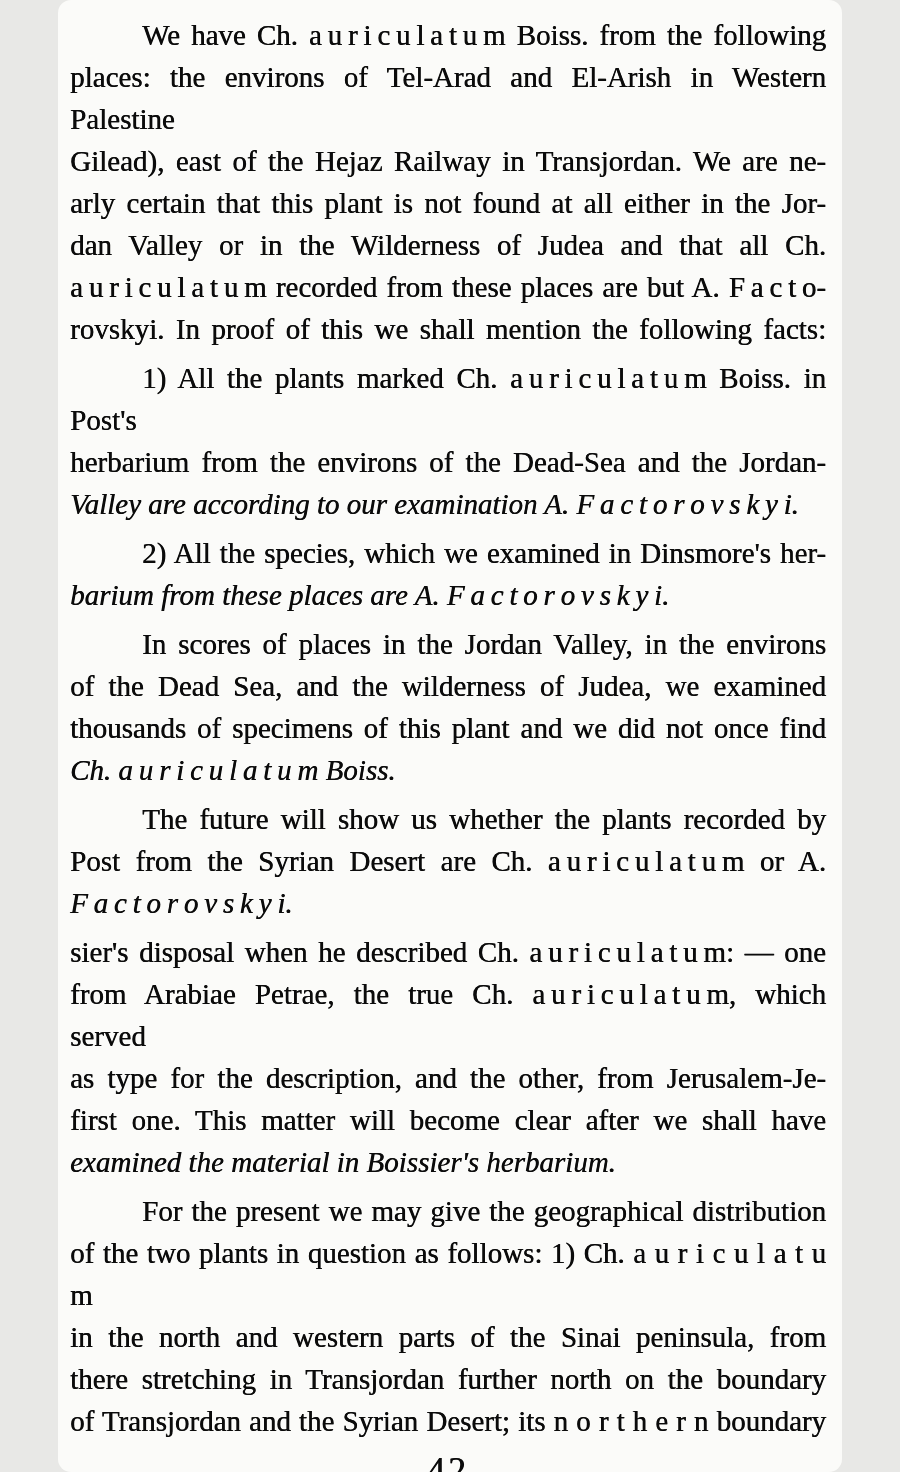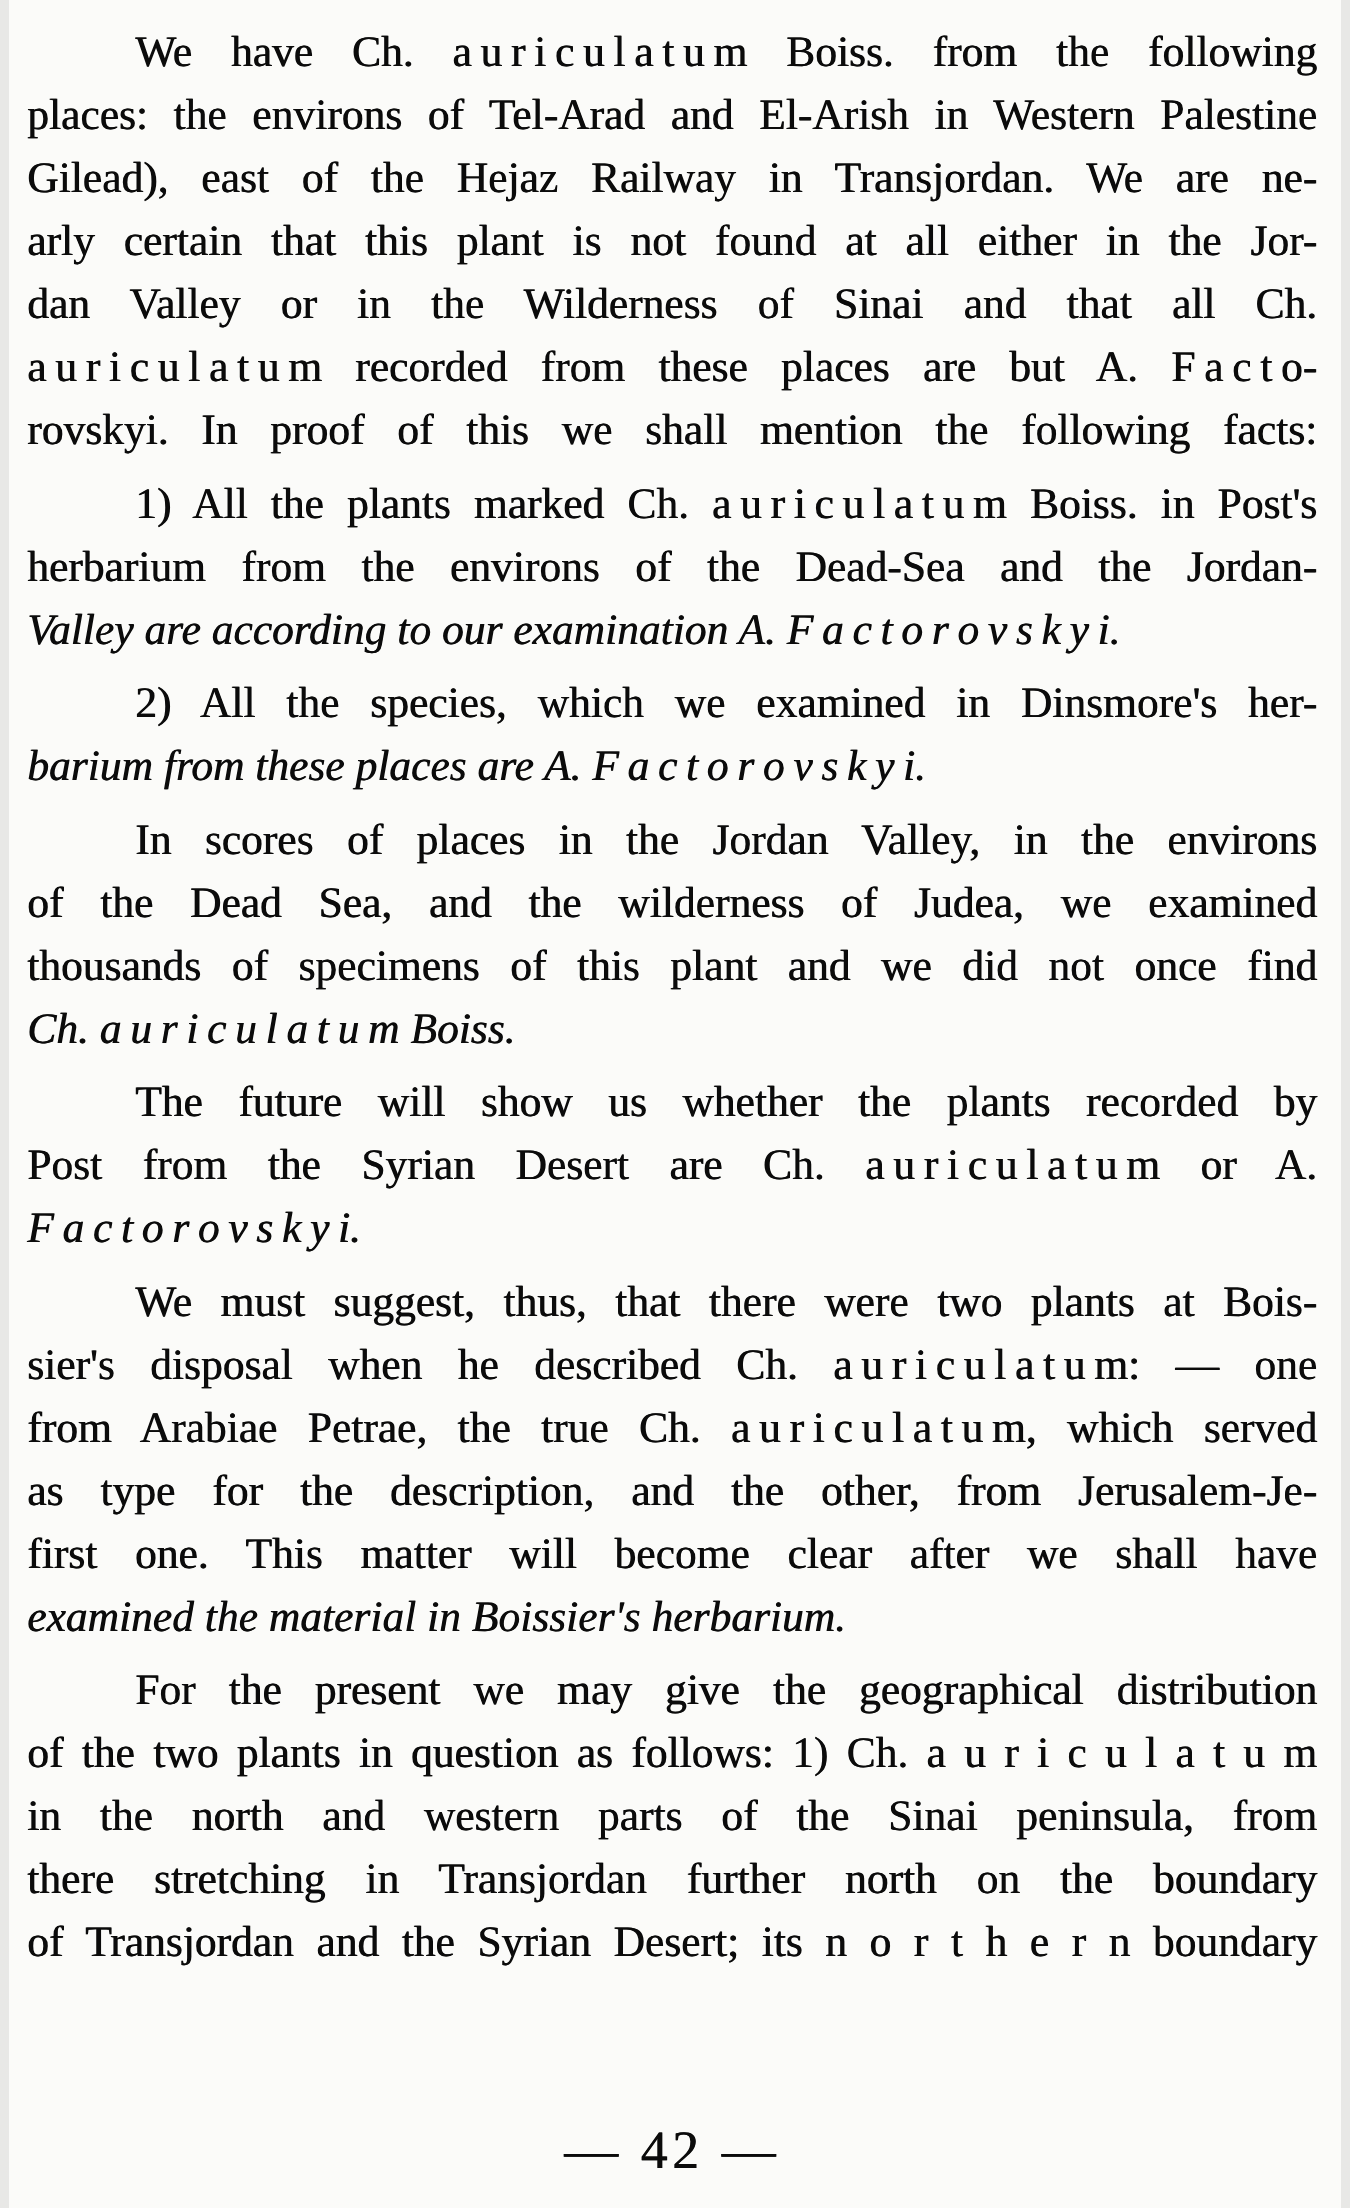--- a/index.html
+++ b/index.html
@@ -1,30 +1,31 @@
 <!DOCTYPE html>
 <html><head>
 <meta charset="utf-8">
 <style>
   html, body { margin: 0; padding: 0; background: #e8e8e6; }
   .page {
     position: relative;
-    width: 888px;
+    width: 784px;
     height: 1472px;
     margin: 0 auto;
     background: #fbfbf9;
     color: #0b0b0b;
     font-family: "Liberation Serif", serif;
     font-size: 29px;
     line-height: 42px;
     box-sizing: border-box;
     padding: 14px 16px 0 12px;
     display: flex;
     flex-direction: column;
     overflow: hidden;
+    border-radius: 13px;
   }
   .text-block { flex: 0 0 auto; }
   .para { margin: 0 0 7px 0; }
   .line {
     text-align: justify;
     text-align-last: justify;
     text-shadow: 0.45px 0 0 currentColor; 
     white-space: normal;
   }
   .line.indent { text-indent: 72px; }
@@ -41,21 +42,21 @@
 </head>
 <body>
 
 <main class="page">
   <section class="text-block">
       <div class="para">
         <div class="line indent">We have Ch. a u r i c u l a t u m Boiss. from the following</div>
         <div class="line">places: the environs of Tel-Arad and El-Arish in Western Palestine</div>
         <div class="line">Gilead), east of the Hejaz Railway in Transjordan. We are ne-</div>
         <div class="line">arly certain that this plant is not found at all either in the Jor-</div>
-        <div class="line">dan Valley or in the Wilderness of Sinai and that all Ch.</div>
+        <div class="line">dan Valley or in the Wilderness of Judea and that all Ch.</div>
         <div class="line">a u r i c u l a t u m recorded from these places are but A. F a c t o-</div>
         <div class="line">rovskyi. In proof of this we shall mention the following facts:</div>
       </div>
       <div class="para">
         <div class="line indent">1) All the plants marked Ch. a u r i c u l a t u m Boiss. in Post's</div>
         <div class="line">herbarium from the environs of the Dead-Sea and the Jordan-</div>
         <div class="line short">Valley are according to our examination A. F a c t o r o v s k y i.</div>
       </div>
       <div class="para">
         <div class="line indent">2) All the species, which we examined in Dinsmore's her-</div>
@@ -66,21 +67,20 @@
         <div class="line">of the Dead Sea, and the wilderness of Judea, we examined</div>
         <div class="line">thousands of specimens of this plant and we did not once find</div>
         <div class="line short">Ch. a u r i c u l a t u m Boiss.</div>
       </div>
       <div class="para">
         <div class="line indent">The future will show us whether the plants recorded by</div>
         <div class="line">Post from the Syrian Desert are Ch. a u r i c u l a t u m or A.</div>
         <div class="line short">F a c t o r o v s k y i.</div>
       </div>
       <div class="para">
-        <div class="line indent">We must suggest, thus, that there were two plants at Bois-</div>
         <div class="line">sier's disposal when he described Ch. a u r i c u l a t u m: — one</div>
         <div class="line">from Arabiae Petrae, the true Ch. a u r i c u l a t u m, which served</div>
         <div class="line">as type for the description, and the other, from Jerusalem-Je-</div>
         <div class="line">first one. This matter will become clear after we shall have</div>
         <div class="line short">examined the material in Boissier's herbarium.</div>
       </div>
       <div class="para">
         <div class="line indent">For the present we may give the geographical distribution</div>
         <div class="line">of the two plants in question as follows: 1) Ch. a u r i c u l a t u m</div>
         <div class="line">in the north and western parts of the Sinai peninsula, from</div>

